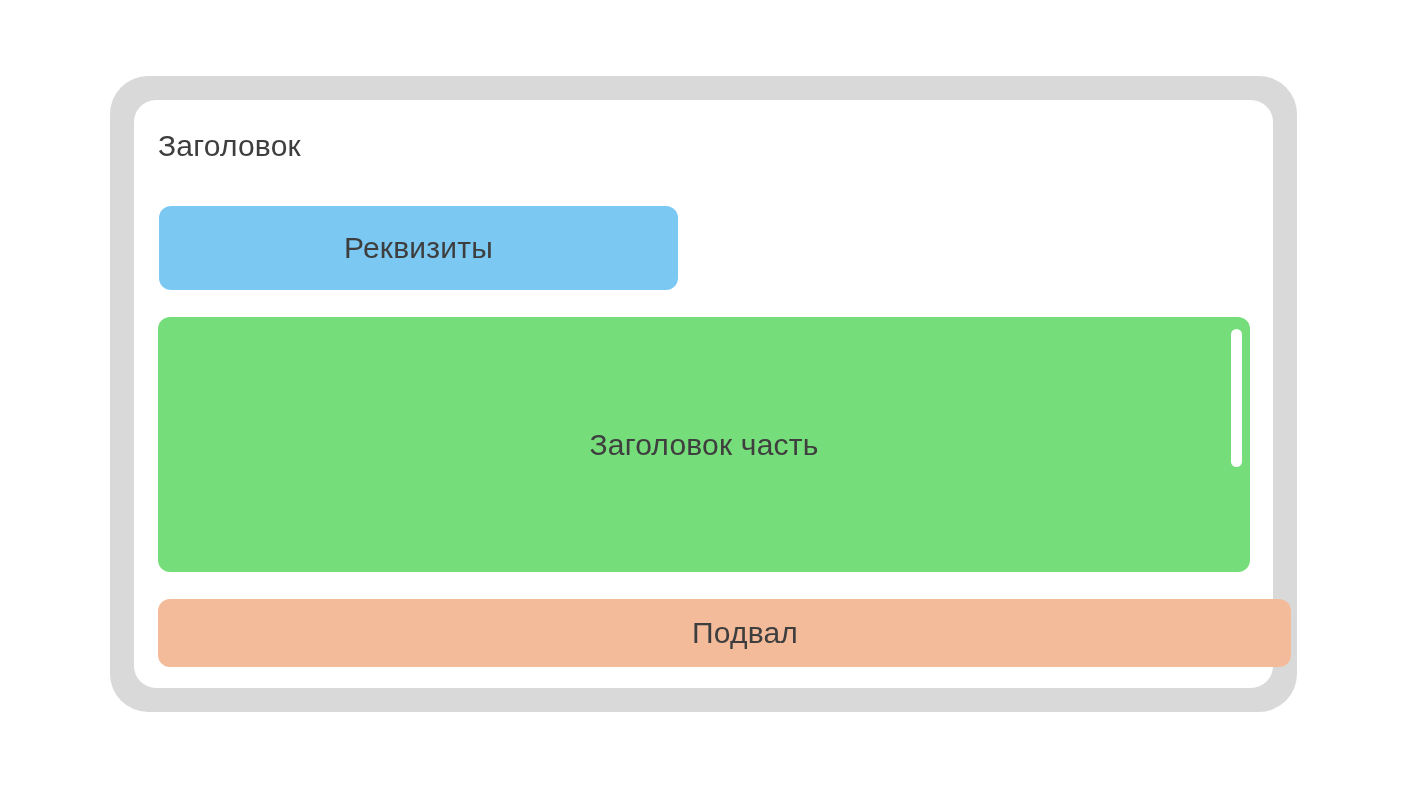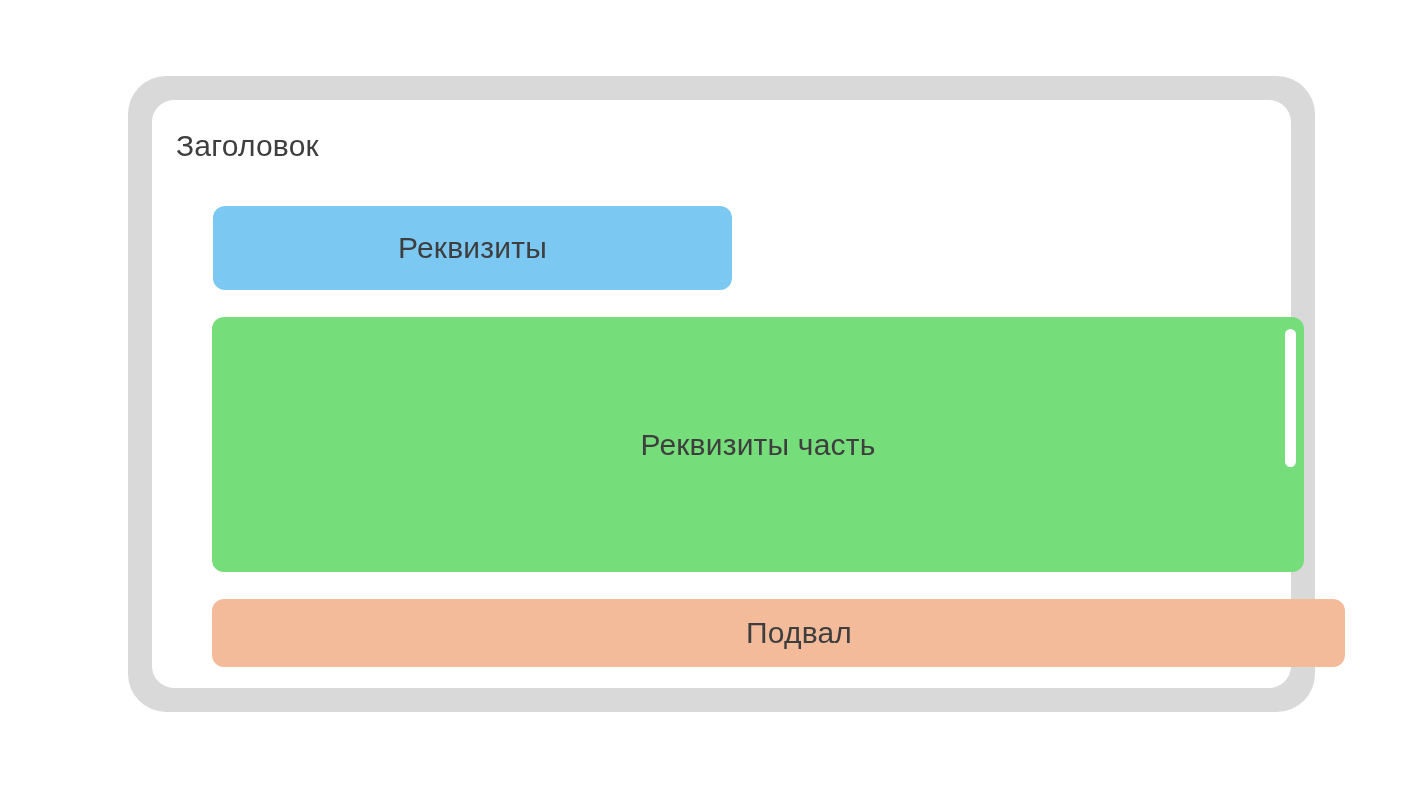--- a/index.html
+++ b/index.html
@@ -15,21 +15,21 @@
   .canvas {
     position: relative;
     width: 1408px;
     height: 792px;
     background: #ffffff;
     border-radius: 48px;
     overflow: hidden;
   }
   .frame {
     position: absolute;
-    left: 128px;
+    left: 110px;
     top: 76px;
     width: 1187px;
     height: 636px;
     border-radius: 38px;
     background: #d9d9d9;
   }
   .card {
     position: absolute;
     left: 24px;
     top: 24px;
@@ -46,21 +46,20 @@
     line-height: 36px;
     letter-spacing: 0.2px;
     white-space: nowrap;
   }
   .block {
     position: absolute;
     display: flex;
     align-items: center;
     justify-content: center;
     border-radius: 12px;
-    margin-left: 36px;
   }
   .block-label {
     font-size: 30px;
     letter-spacing: 0.2px;
     white-space: nowrap;
   }
   .block-requisites {
     left: 25px;
     top: 106px;
     width: 519px;
@@ -95,21 +94,21 @@
   <div class="frame" style="background: rgb(217, 217, 217);">
     <div class="card" style="background: rgb(255, 255, 255);">
 
       <div class="header-label">Заголовок</div>
 
       <div class="block block-requisites" style="background: rgb(123, 201, 243);">
         <span class="block-label">Реквизиты</span>
       </div>
 
       <div class="block block-tabular" style="background: rgb(118, 221, 123);">
-        <span class="block-label">Реквизиты часть</span>
+        <span class="block-label">Заголовок часть</span>
         <div class="scroll-thumb" style="background: rgb(255, 255, 255);"></div>
       </div>
 
       <div class="block block-footer" style="background: rgb(244, 187, 155);">
         <span class="block-label">Подвал</span>
       </div>
 
     </div>
   </div>
 </div>

